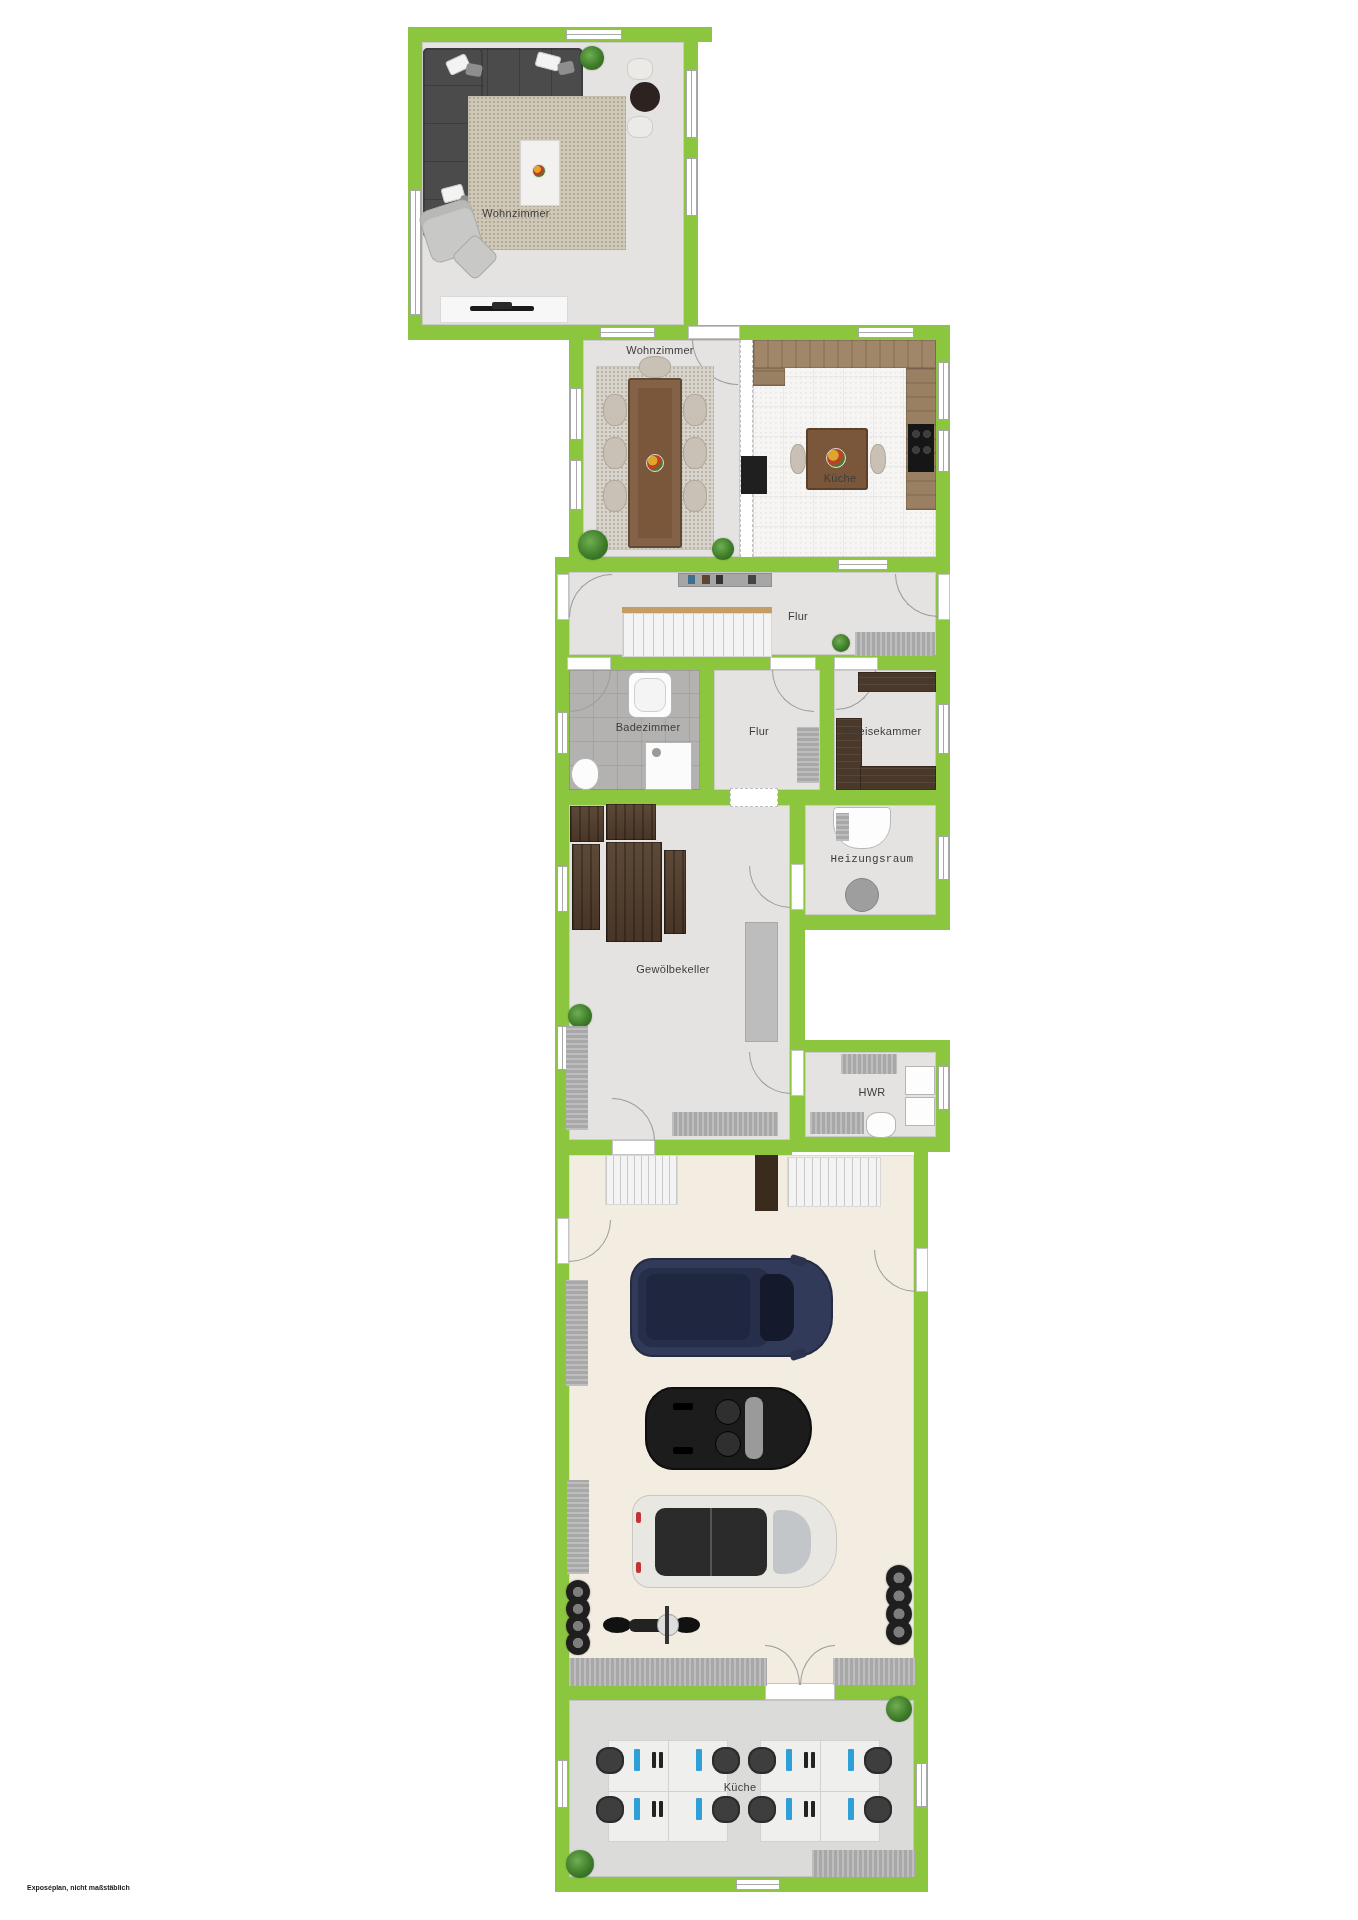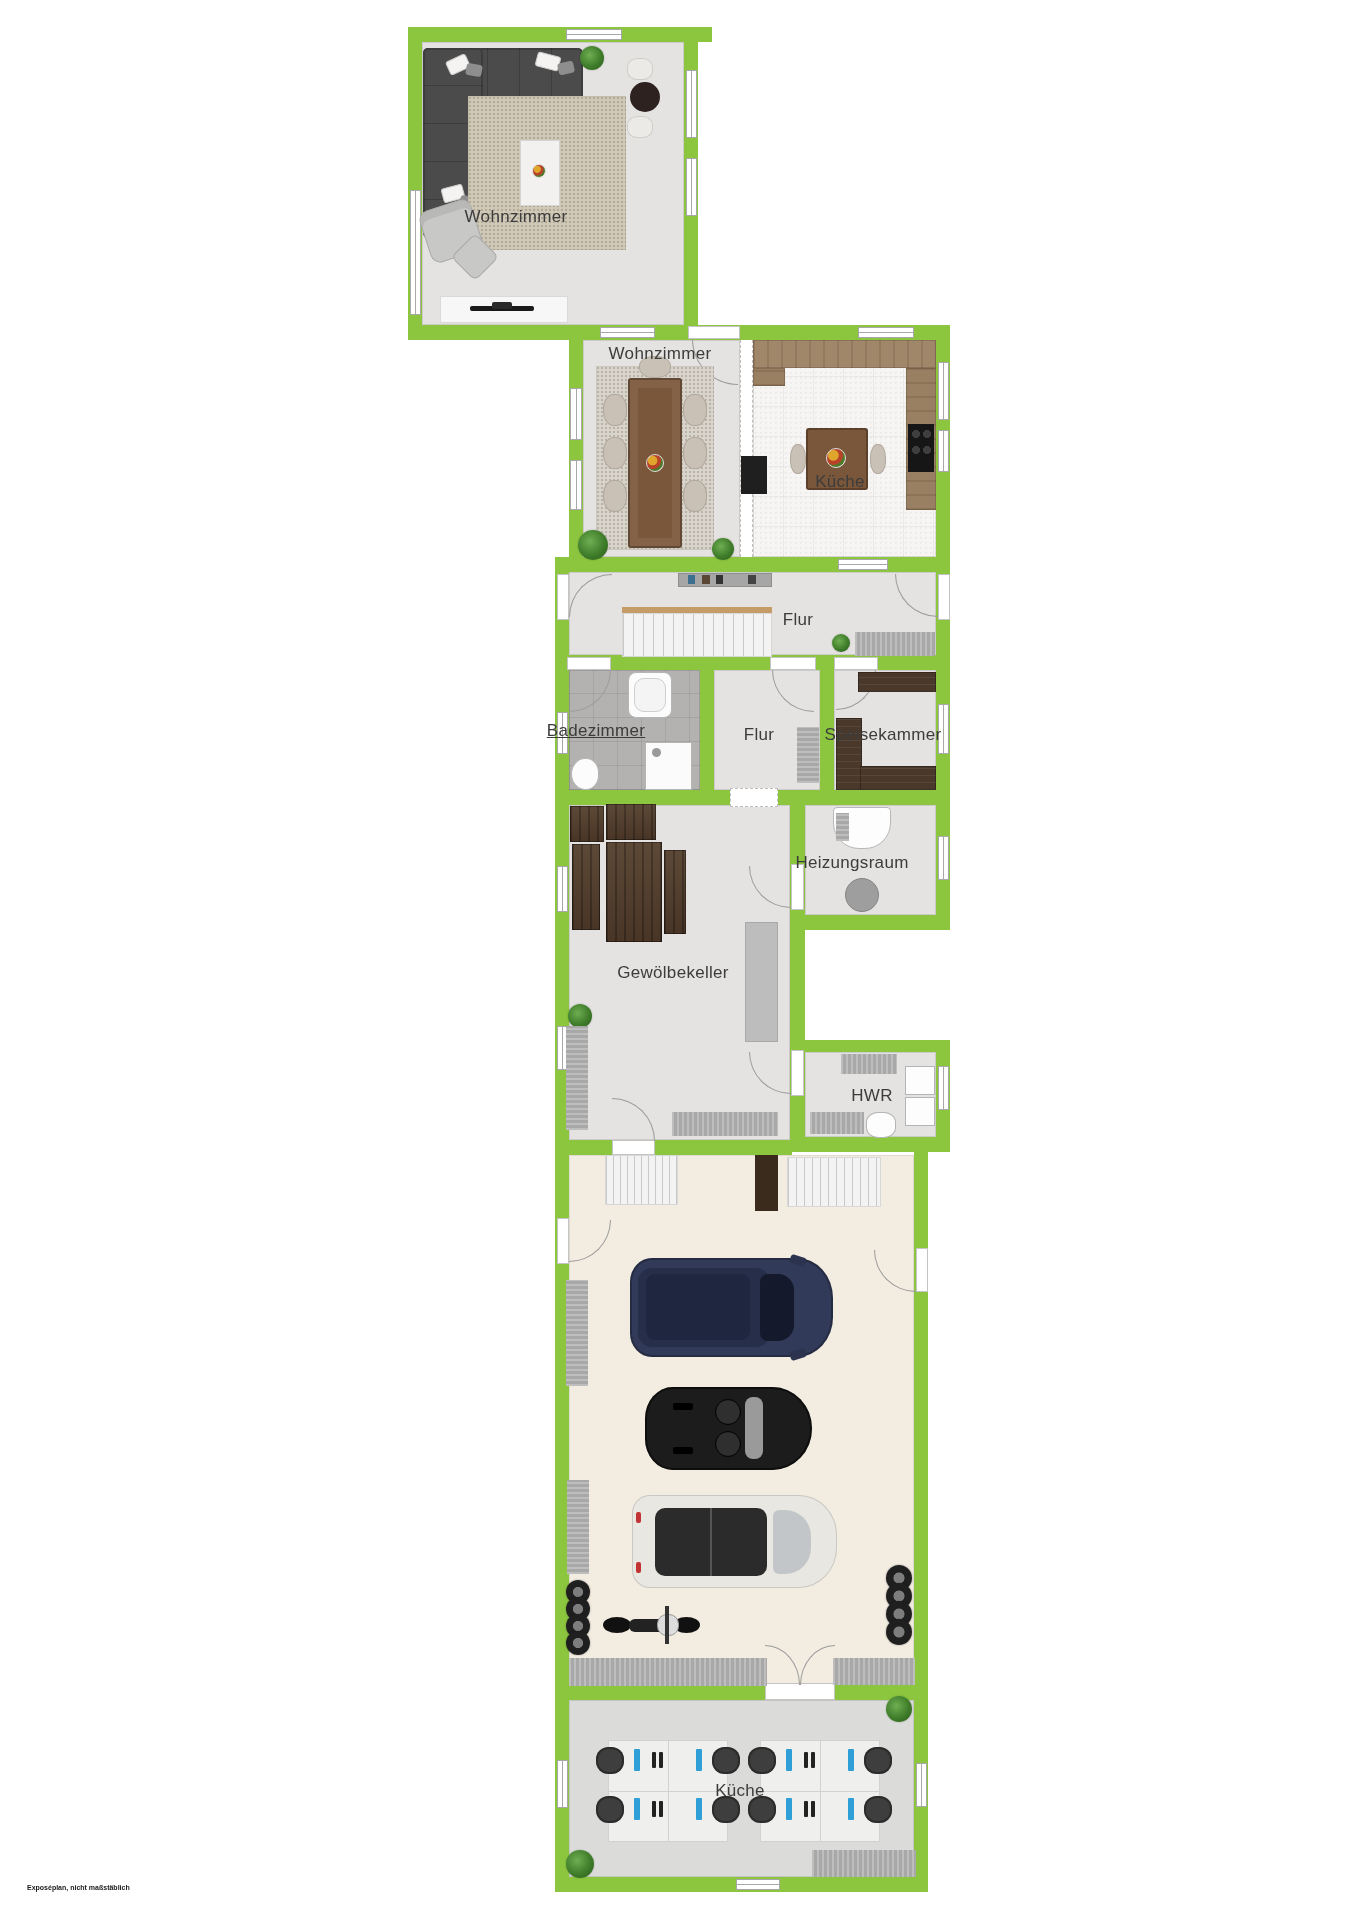--- a/index.html
+++ b/index.html
@@ -35,21 +35,21 @@
   
   .jb{background:#fff;border:1px solid #c4c4c4;}
   .arc{border-color:#9b9b9b;}
   .arc-bl{border-left:1px solid #9b9b9b;border-bottom:1px solid #9b9b9b;border-bottom-left-radius:100% 100%;}
   .arc-br{border-right:1px solid #9b9b9b;border-bottom:1px solid #9b9b9b;border-bottom-right-radius:100% 100%;}
   .arc-tl{border-top:1px solid #9b9b9b;border-left:1px solid #9b9b9b;border-top-left-radius:100% 100%;}
   .arc-tr{border-top:1px solid #9b9b9b;border-right:1px solid #9b9b9b;border-top-right-radius:100% 100%;}
   .dash-open{background:#fff;border:1px dashed #bdbdbd;}
 
   
-  .lbl{font-size:17px;color:#3c3c3c;letter-spacing:.3px;white-space:nowrap;transform:translateX(-50%);}
+  .lbl{font-size:11px;color:#3c3c3c;letter-spacing:.3px;white-space:nowrap;transform:translateX(-50%);}
   .fineprint{font-size:7px;font-weight:bold;color:#1a1a1a;white-space:nowrap;}
 
   
   .plant{border-radius:50%;background:radial-gradient(circle at 40% 38%,#6fae52,#3f7d2a 55%,#2b5c1d);box-shadow:0 0 2px rgba(0,0,0,.25);}
   .rug{background-color:#cfc8b7;background-image:radial-gradient(circle,rgba(90,80,60,.25) 1px,transparent 1px);background-size:4px 4px;box-shadow:inset 0 0 0 1px rgba(0,0,0,.06);}
   .sofa{background:var(--sofa,#4B4B4B);border-radius:5px;box-shadow:inset 0 0 0 2px rgba(0,0,0,.18);}
   .plw{background:#f4f3f1;border:1px solid #cfcfcf;border-radius:3px;}
   .plg{background:#8e8e8e;border-radius:3px;}
   .chb{background:#c9c1b6;border:1px solid #b0a89c;border-radius:45%;}
   .wood{background-color:#a1876a;background-image:repeating-linear-gradient(90deg,rgba(60,40,20,.14) 0 2px,transparent 2px 14px);box-shadow:inset 0 0 0 1px rgba(0,0,0,.15);}
@@ -245,33 +245,33 @@
   <div class="stairs" style="left:622px;top:613px;width:150px;height:44px;"></div>
   <div class="plant" style="left:832px;top:634px;width:18px;height:18px;"></div>
   <div class="grain" style="left:855px;top:632px;width:80px;height:24px;"></div>
   <span class="lbl" style="left:798px;top:610px;">Flur</span>
 
   <div style="left:628px;top:672px;width:44px;height:46px;background:#fcfcfc;border:1px solid #b5b5b5;border-radius:8px;"></div>
   <div style="left:634px;top:678px;width:32px;height:34px;background:#f4f4f4;border:1px solid #cfcfcf;border-radius:10px;"></div>
   <div style="left:645px;top:742px;width:47px;height:48px;background:#fbfbfb;border:1px solid #b5b5b5;"></div>
   <i style="left:652px;top:748px;width:9px;height:9px;background:#9a9a9a;border-radius:50%;"></i>
   <div style="left:571px;top:758px;width:28px;height:32px;background:#fcfcfc;border:1px solid #b5b5b5;border-radius:50% 45% 45% 50%;"></div>
-  <span class="lbl" style="left:596px;top:721px;text-decoration:underline;">Badezimmer</span>
+  <span class="lbl" style="left:648px;top:721px;">Badezimmer</span>
 
   <div class="grainv" style="left:797px;top:727px;width:22px;height:56px;"></div>
   <span class="lbl" style="left:759px;top:725px;">Flur</span>
   <div class="shelf" style="left:858px;top:672px;width:78px;height:20px;"></div>
   <div class="shelf" style="left:836px;top:718px;width:26px;height:72px;"></div>
   <div class="shelf" style="left:860px;top:766px;width:76px;height:24px;"></div>
   <span class="lbl" style="left:883px;top:725px;">Speisekammer</span>
 
   <div style="left:833px;top:807px;width:58px;height:42px;background:#fdfdfd;border:1px solid #b8b8b8;border-radius:4px 4px 26px 26px;"></div>
   <div class="grainv" style="left:836px;top:813px;width:13px;height:28px;"></div>
   <div style="left:845px;top:878px;width:34px;height:34px;background:#9e9e9e;border:1px solid #858585;border-radius:50%;"></div>
-  <span class="lbl" style="left:852px;top:853px;">Heizungsraum</span>
+  <span class="lbl" style="left:872px;top:853px;font-family:Liberation Mono, monospace;">Heizungsraum</span>
 
   <div class="wd" style="left:570px;top:806px;width:34px;height:36px;"></div>
   <div class="wd" style="left:606px;top:804px;width:50px;height:36px;"></div>
   <div class="wd" style="left:572px;top:844px;width:28px;height:86px;"></div>
   <div class="wd" style="left:606px;top:842px;width:56px;height:100px;"></div>
   <div class="wd" style="left:664px;top:850px;width:22px;height:84px;"></div>
   <div style="left:745px;top:922px;width:33px;height:120px;background:#bdbdbd;border:1px solid #a9a9a9;"></div>
   <div class="plant" style="left:568px;top:1004px;width:24px;height:24px;"></div>
   <div class="grainv" style="left:566px;top:1026px;width:22px;height:104px;"></div>
   <div class="grain" style="left:672px;top:1112px;width:106px;height:24px;"></div>

